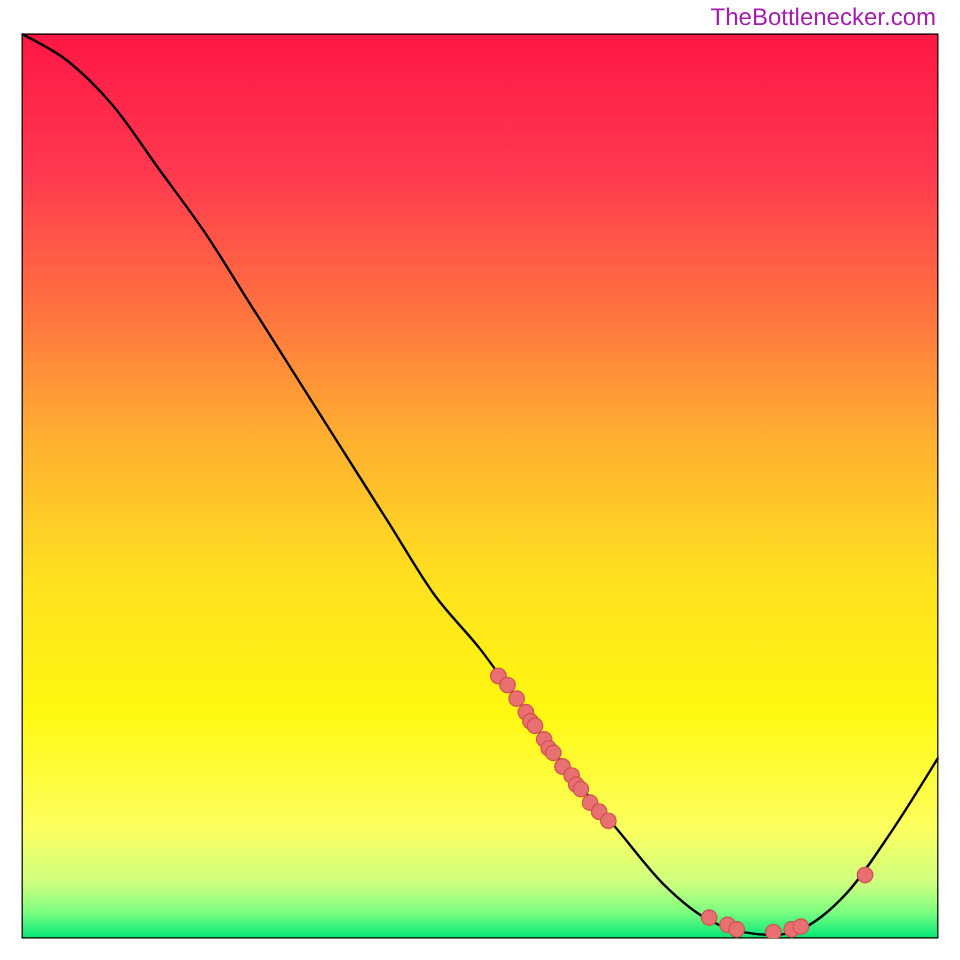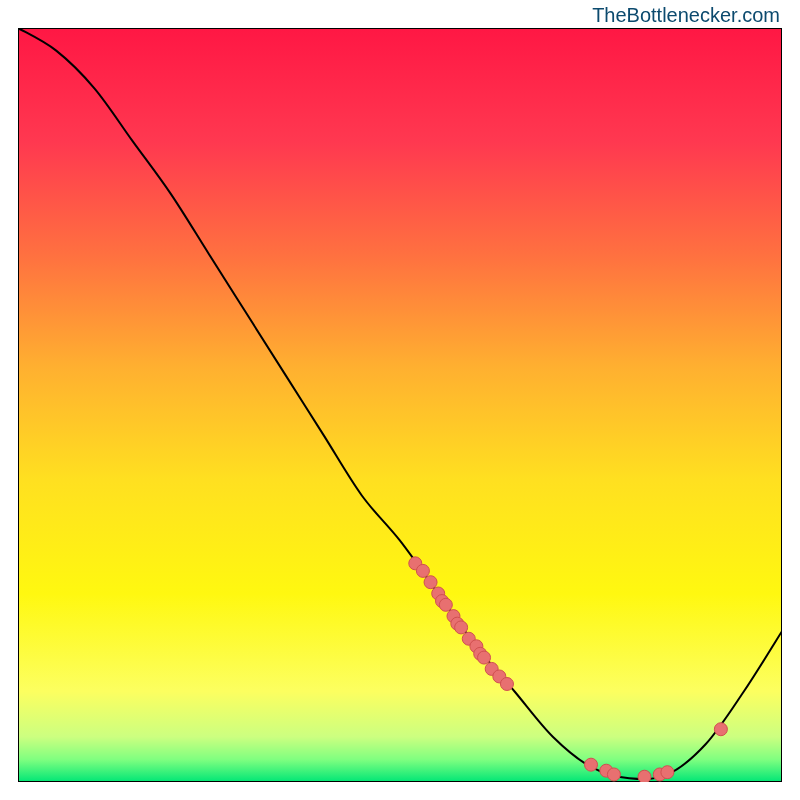--- a/index.html
+++ b/index.html
@@ -2,21 +2,21 @@
 <html><head>
   <meta charset="utf-8">
   <style>
     * { margin: 0; padding: 0; box-sizing: border-box; }
     body { width: 800px; height: 800px; position: relative; font-family: Arial, sans-serif; }
     .watermark {
       position: absolute;
       top: 4px;
       right: 20px;
       font-size: 20px;
-      color: #0c4a6e;
+      color: #a21caf;
       font-family: Arial, sans-serif;
       z-index: 10;
     }
     .chart-container {
       position: absolute;
       top: 28px;
       left: 18px;
       width: 764px;
       height: 754px;
     }

